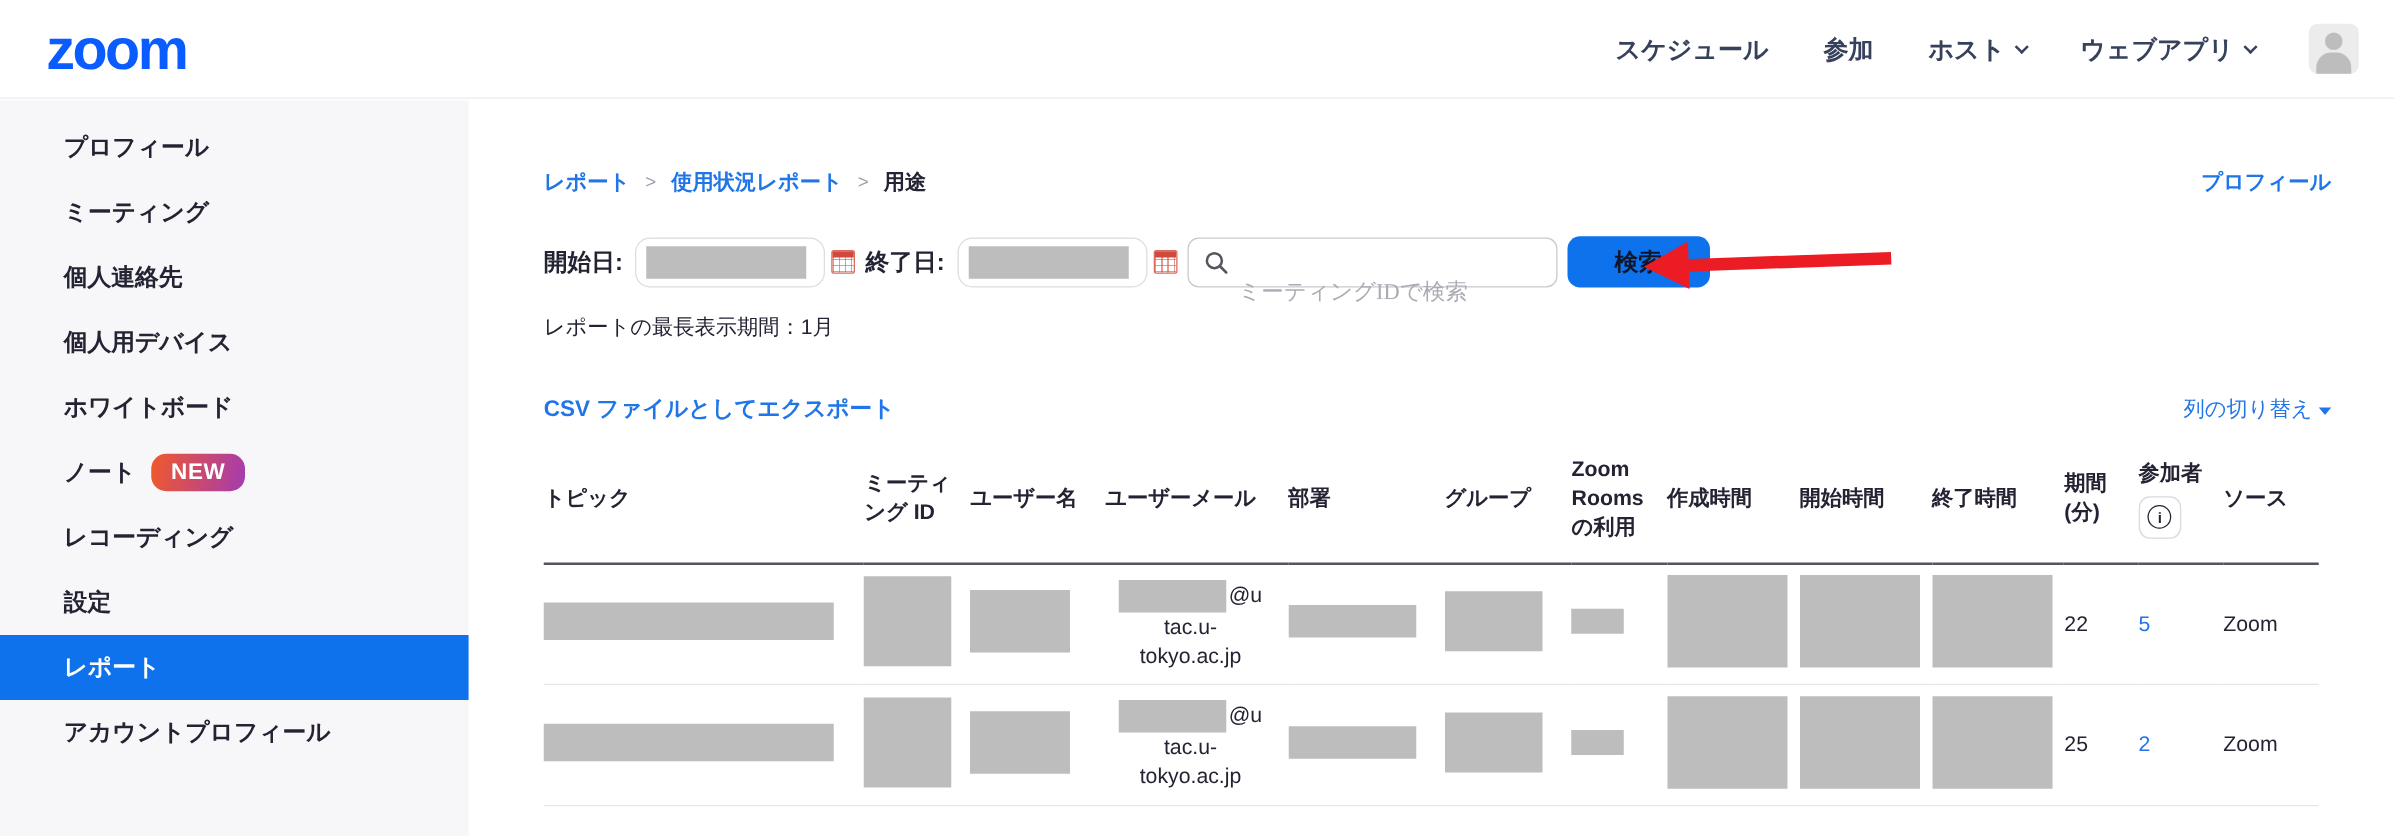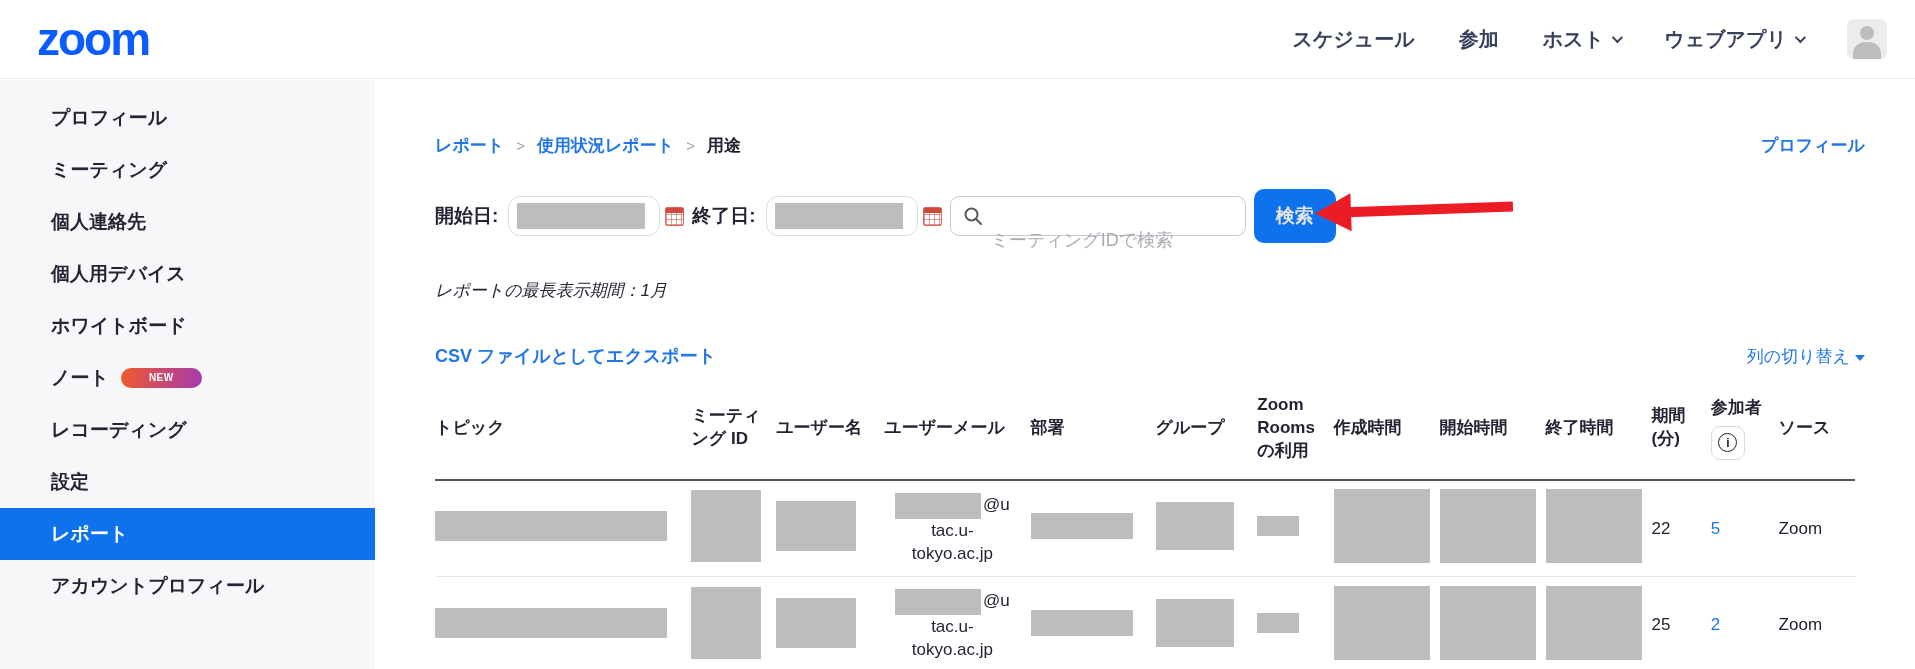--- a/index.html
+++ b/index.html
@@ -18,21 +18,21 @@
     transform:rotate(45deg) translateY(-2px); display:inline-block; }
   .avatar { width:40px; height:40px; border-radius:7px; background:#ECECEC; position:relative; overflow:hidden; cursor:pointer; }
   .avatar .head { position:absolute; left:13px; top:7px; width:14px; height:14px; border-radius:50%; background:#BDBDBD; }
   .avatar .body { position:absolute; left:6px; top:23px; width:28px; height:20px; border-radius:12px 12px 0 0; background:#BDBDBD; }
 
   
   .sidebar { position:absolute; left:0; top:80px; width:375px; height:589px; background:#F7F7F9; padding-top:12px; }
   .side-item { height:52px; display:flex; align-items:center; padding-left:51px; font-size:19px; font-weight:700;
     color:#232333; cursor:pointer; gap:12px; }
   .side-item.active { background:#0E72ED; color:#fff; }
-  .badge-new { display:inline-block; padding:4px 28px 5px; border-radius:12px; color:#fff; font-size:10px; font-weight:800;
+  .badge-new { display:inline-block; padding:4px 16px 5px; border-radius:12px; color:#fff; font-size:18px; font-weight:800;
     background:linear-gradient(100deg,#F0592B 0%,#A53BB0 100%); letter-spacing:.5px; }
 
   
   .main { position:absolute; left:375px; top:80px; width:1540px; height:589px; background:#fff; padding:54px 50px 0 60px; }
 
   .crumb-row { display:flex; align-items:center; font-size:17px; }
   .crumb-link { color:#2076E8; font-weight:700; cursor:pointer; }
   .crumb-sep { color:#9aa0ae; margin:0 12px; font-size:15px; }
   .crumb-current { color:#232333; font-weight:700; }
   .doc-link { margin-left:auto; color:#2076E8; font-weight:700; cursor:pointer; font-size:17px; }
@@ -45,30 +45,30 @@
   .date-redact { width:128px; height:26px; }
   .cal-icon { width:19px; height:19px; margin:0 8px 0 5px; border:1px solid #D96A5F; border-radius:2px; background:
       linear-gradient(#D0493C,#D0493C) 0 0/100% 5px no-repeat,
       repeating-linear-gradient(90deg, rgba(208,73,60,.55) 0 1px, transparent 1px 5px),
       repeating-linear-gradient(0deg, rgba(208,73,60,.55) 0 1px, transparent 1px 5px),
       #fff; cursor:pointer; flex:none; }
   .search-box { width:296px; height:40px; border:1px solid #C9C9CF; border-radius:9px; background:#fff;
     display:flex; align-items:center; padding:0 12px; }
   .search-box svg { flex:none; margin-right:8px; }
   .search-input { border:none; outline:none; width:100%; font-size:18px; color:#14532d; background:transparent;
-    font-family:Liberation Sans, sans-serif;margin-top:48px; }
+    font-family:Liberation Serif, serif;margin-top:48px; }
   .search-input::placeholder { color:#ABABB3; }
-  .search-btn { margin-left:8px; height:54px; padding:0 22px; background:#0E72ED; color:#e5e5e5; border:none;
+  .search-btn { margin-left:8px; height:41px; padding:0 38px; background:#0E72ED; color:#0f172a; border:none;
     border-radius:10px; font-size:19px; font-weight:700; cursor:pointer; font-family:inherit; }
   .arrow { position:absolute; left:880px; top:2px; width:198px; height:38px; transform:rotate(-2deg); }
   .arrow .tri { position:absolute; left:0; top:0; width:0; height:0;
     border-top:19px solid transparent; border-bottom:19px solid transparent; border-right:36px solid #EC1C24; }
   .arrow .shaft { position:absolute; left:32px; top:14px; width:166px; height:10px; background:#EC1C24; }
 
-  .note { margin-top:36px; font-size:17px; font-style:italic; font-weight:500; color:#232333; }
+  .note { margin-top:20px; font-size:17px; font-weight:500; color:#232333; }
 
   .csv-row { margin-top:42px; display:flex; align-items:flex-end; }
   .csv-link { color:#2076E8; font-weight:700; font-size:18px; cursor:pointer; }
   .col-toggle { margin-left:auto; color:#2076E8; font-weight:400; font-size:17px; cursor:pointer; display:flex; align-items:center; gap:5px; }
   .caret-down { width:0; height:0; border-left:5px solid transparent; border-right:5px solid transparent; border-top:6px solid #2076E8; margin-top:2px; }
 
   
   table { margin-top:10px; width:1420px; border-collapse:collapse; table-layout:fixed; }
   th { font-size:17px; font-weight:700; text-align:left; vertical-align:middle; padding:16px 10px 16px 0;
        border-bottom:2px solid #55555E; line-height:1.35; }

